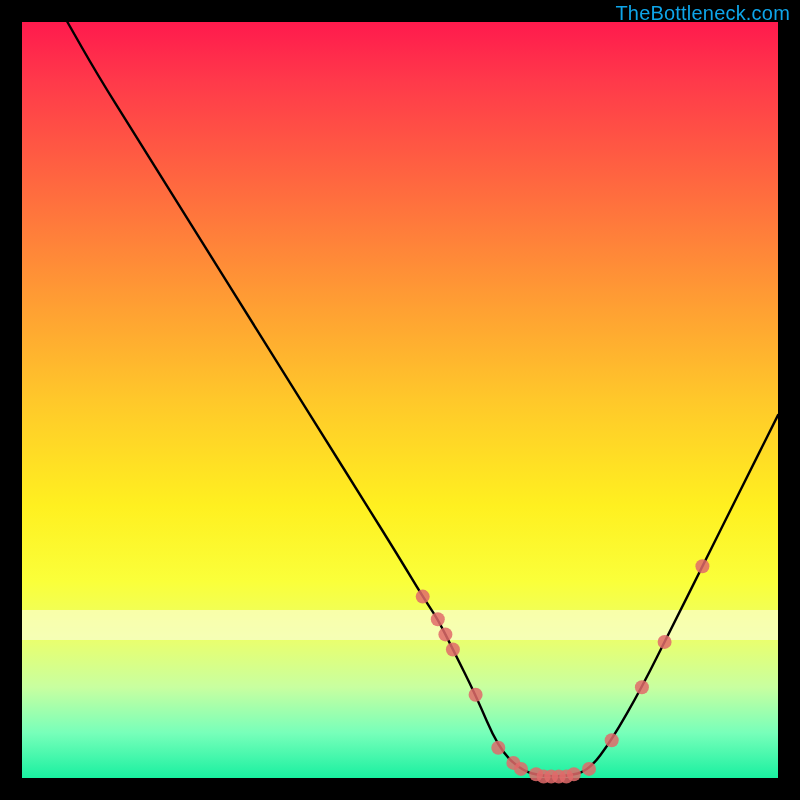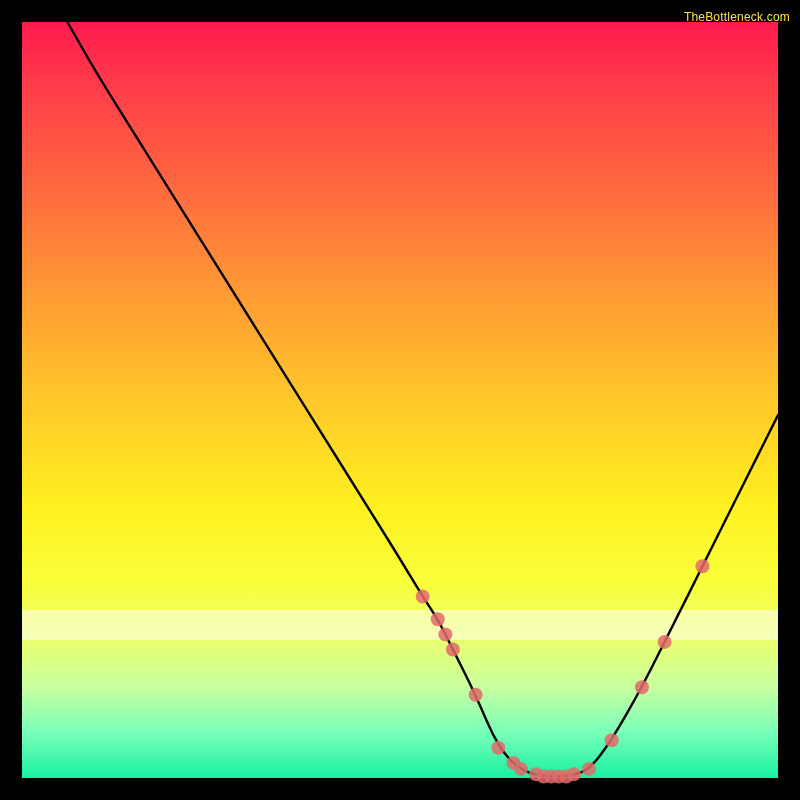--- a/index.html
+++ b/index.html
@@ -52,23 +52,23 @@
     position: absolute;
     left: 0;
     top: 0;
     width: 756px;
     height: 756px;
     overflow: visible;
   }
   .watermark {
     position: absolute;
     right: 10px;
-    top: 10px;
-    color: #fde047;
-    font-size: 12px;
+    top: 2px;
+    color: #0ea5e9;
+    font-size: 20px;
     font-weight: 500;
     letter-spacing: 0.2px;
   }
 </style>
 </head>
 <body>
 
 <div class="frame">
   <div class="gradient"></div>
   <div class="pale-band"></div>

